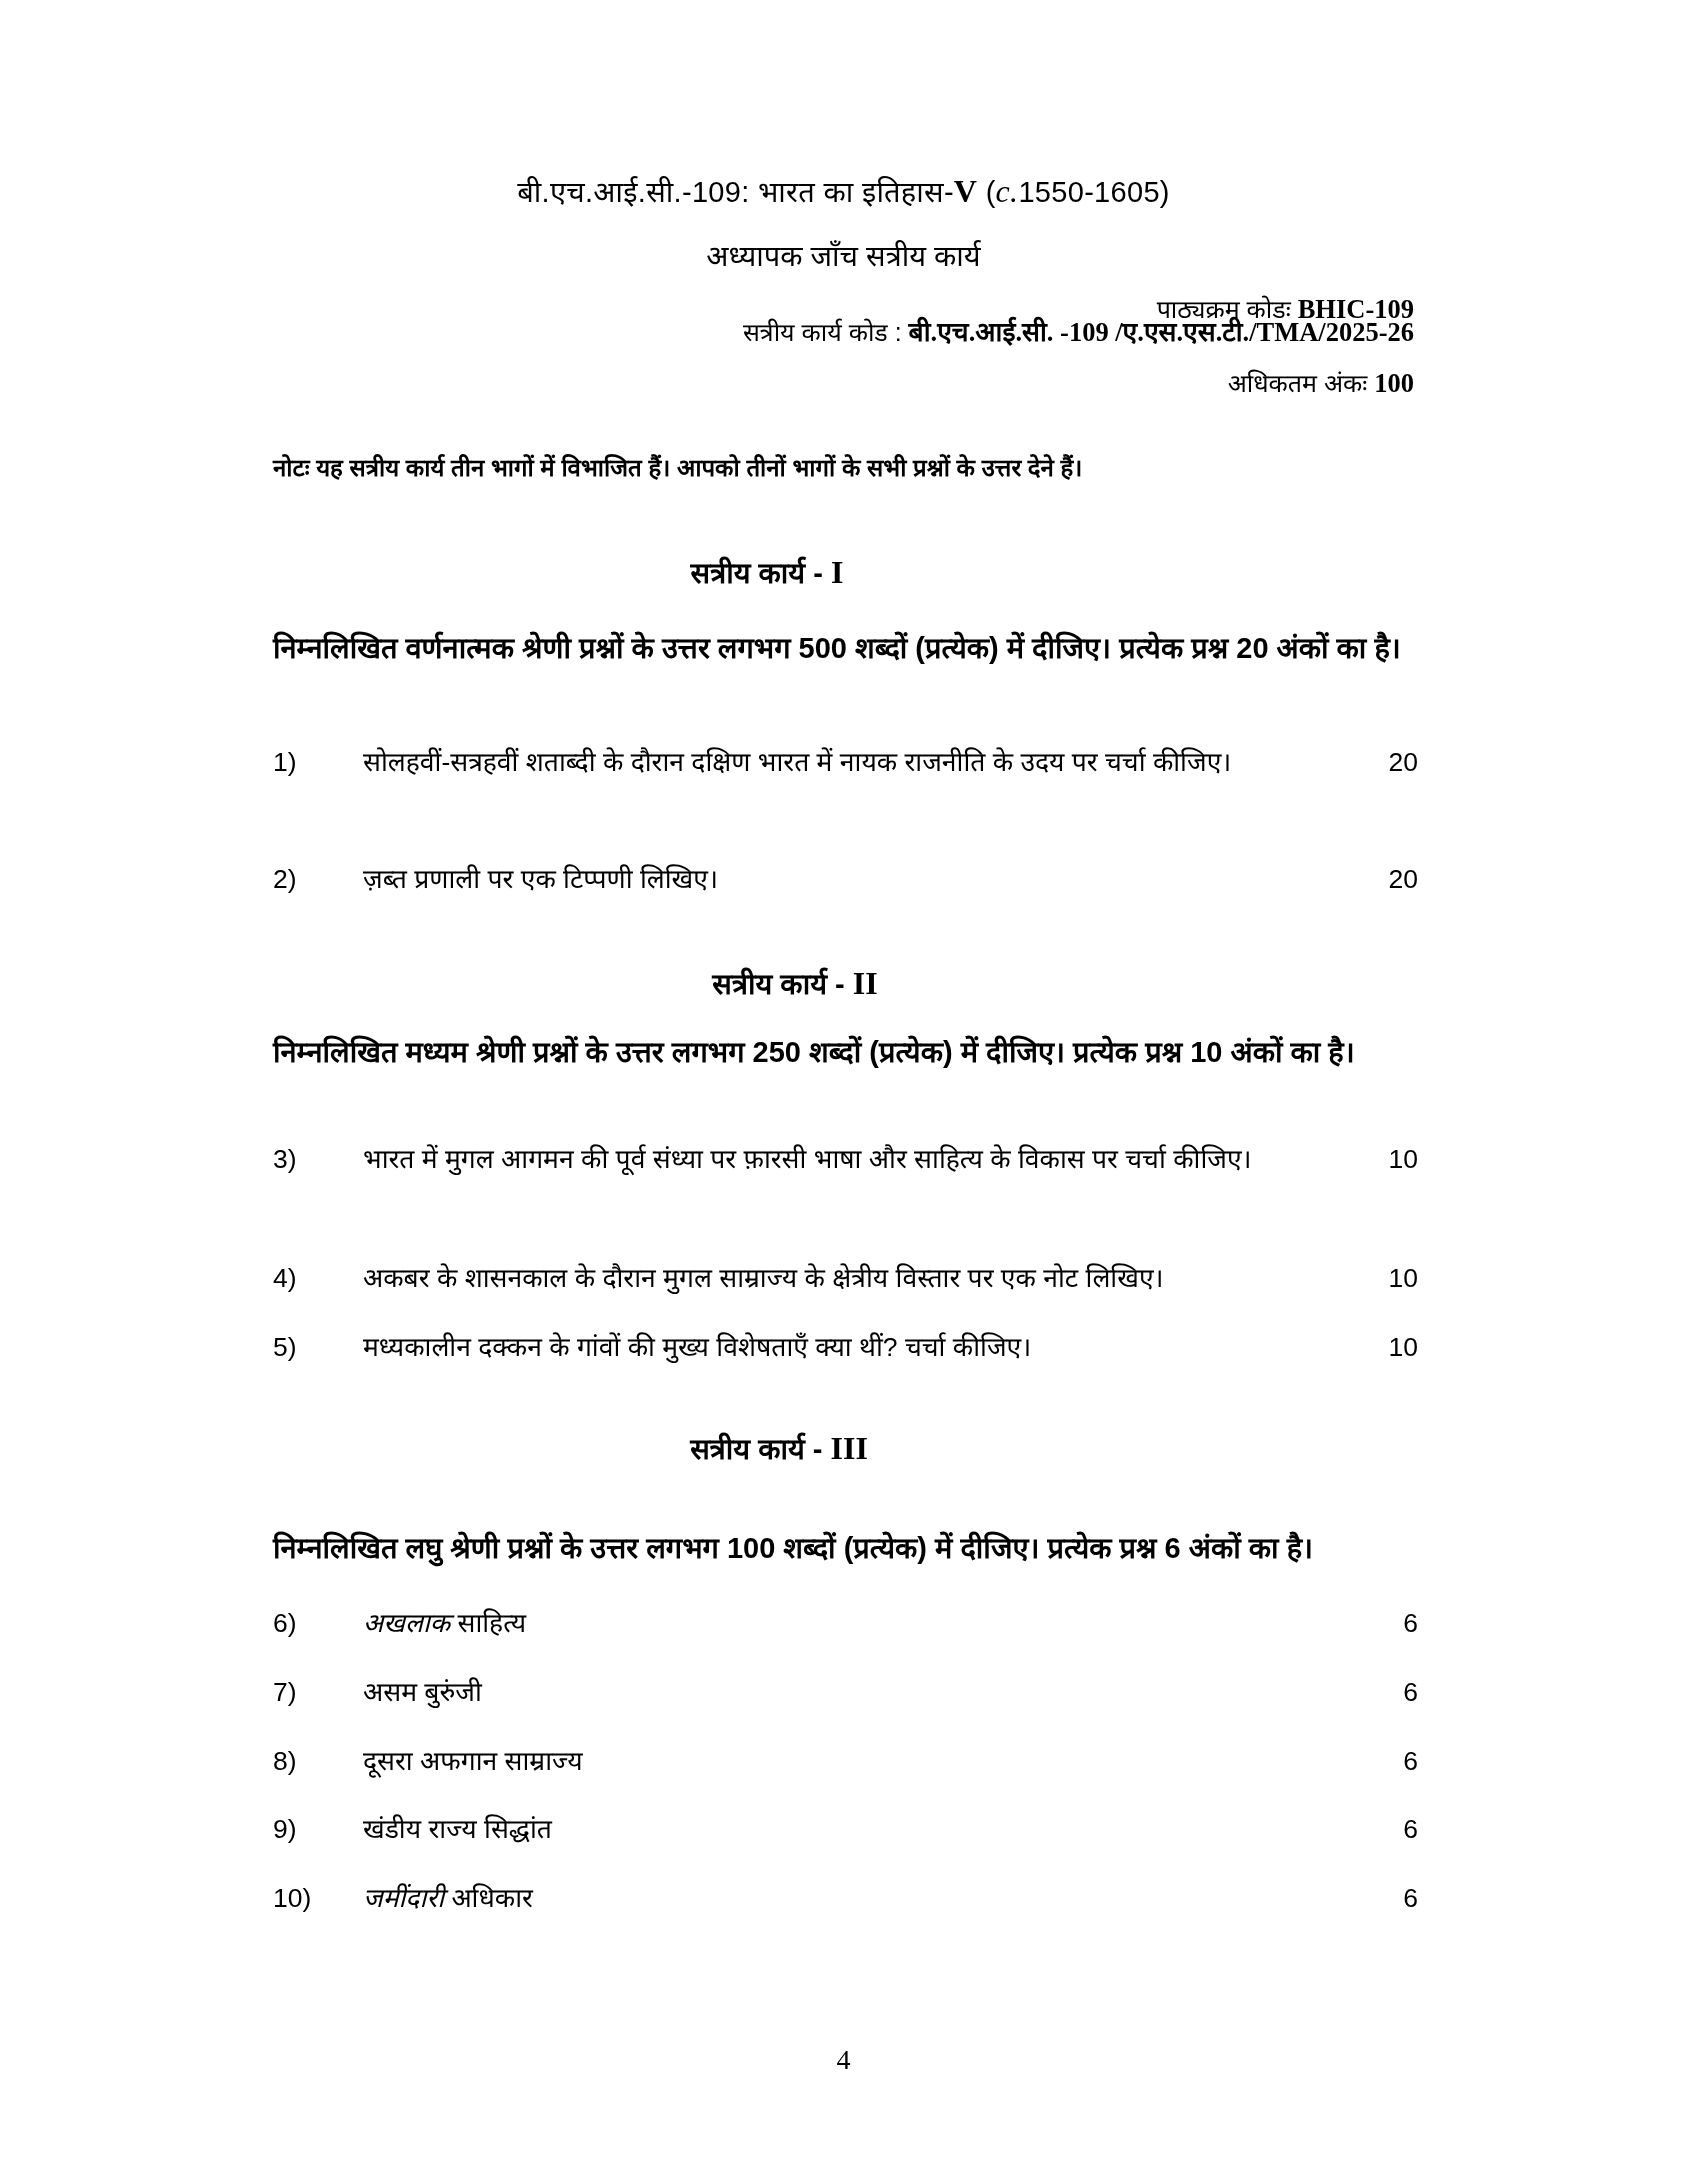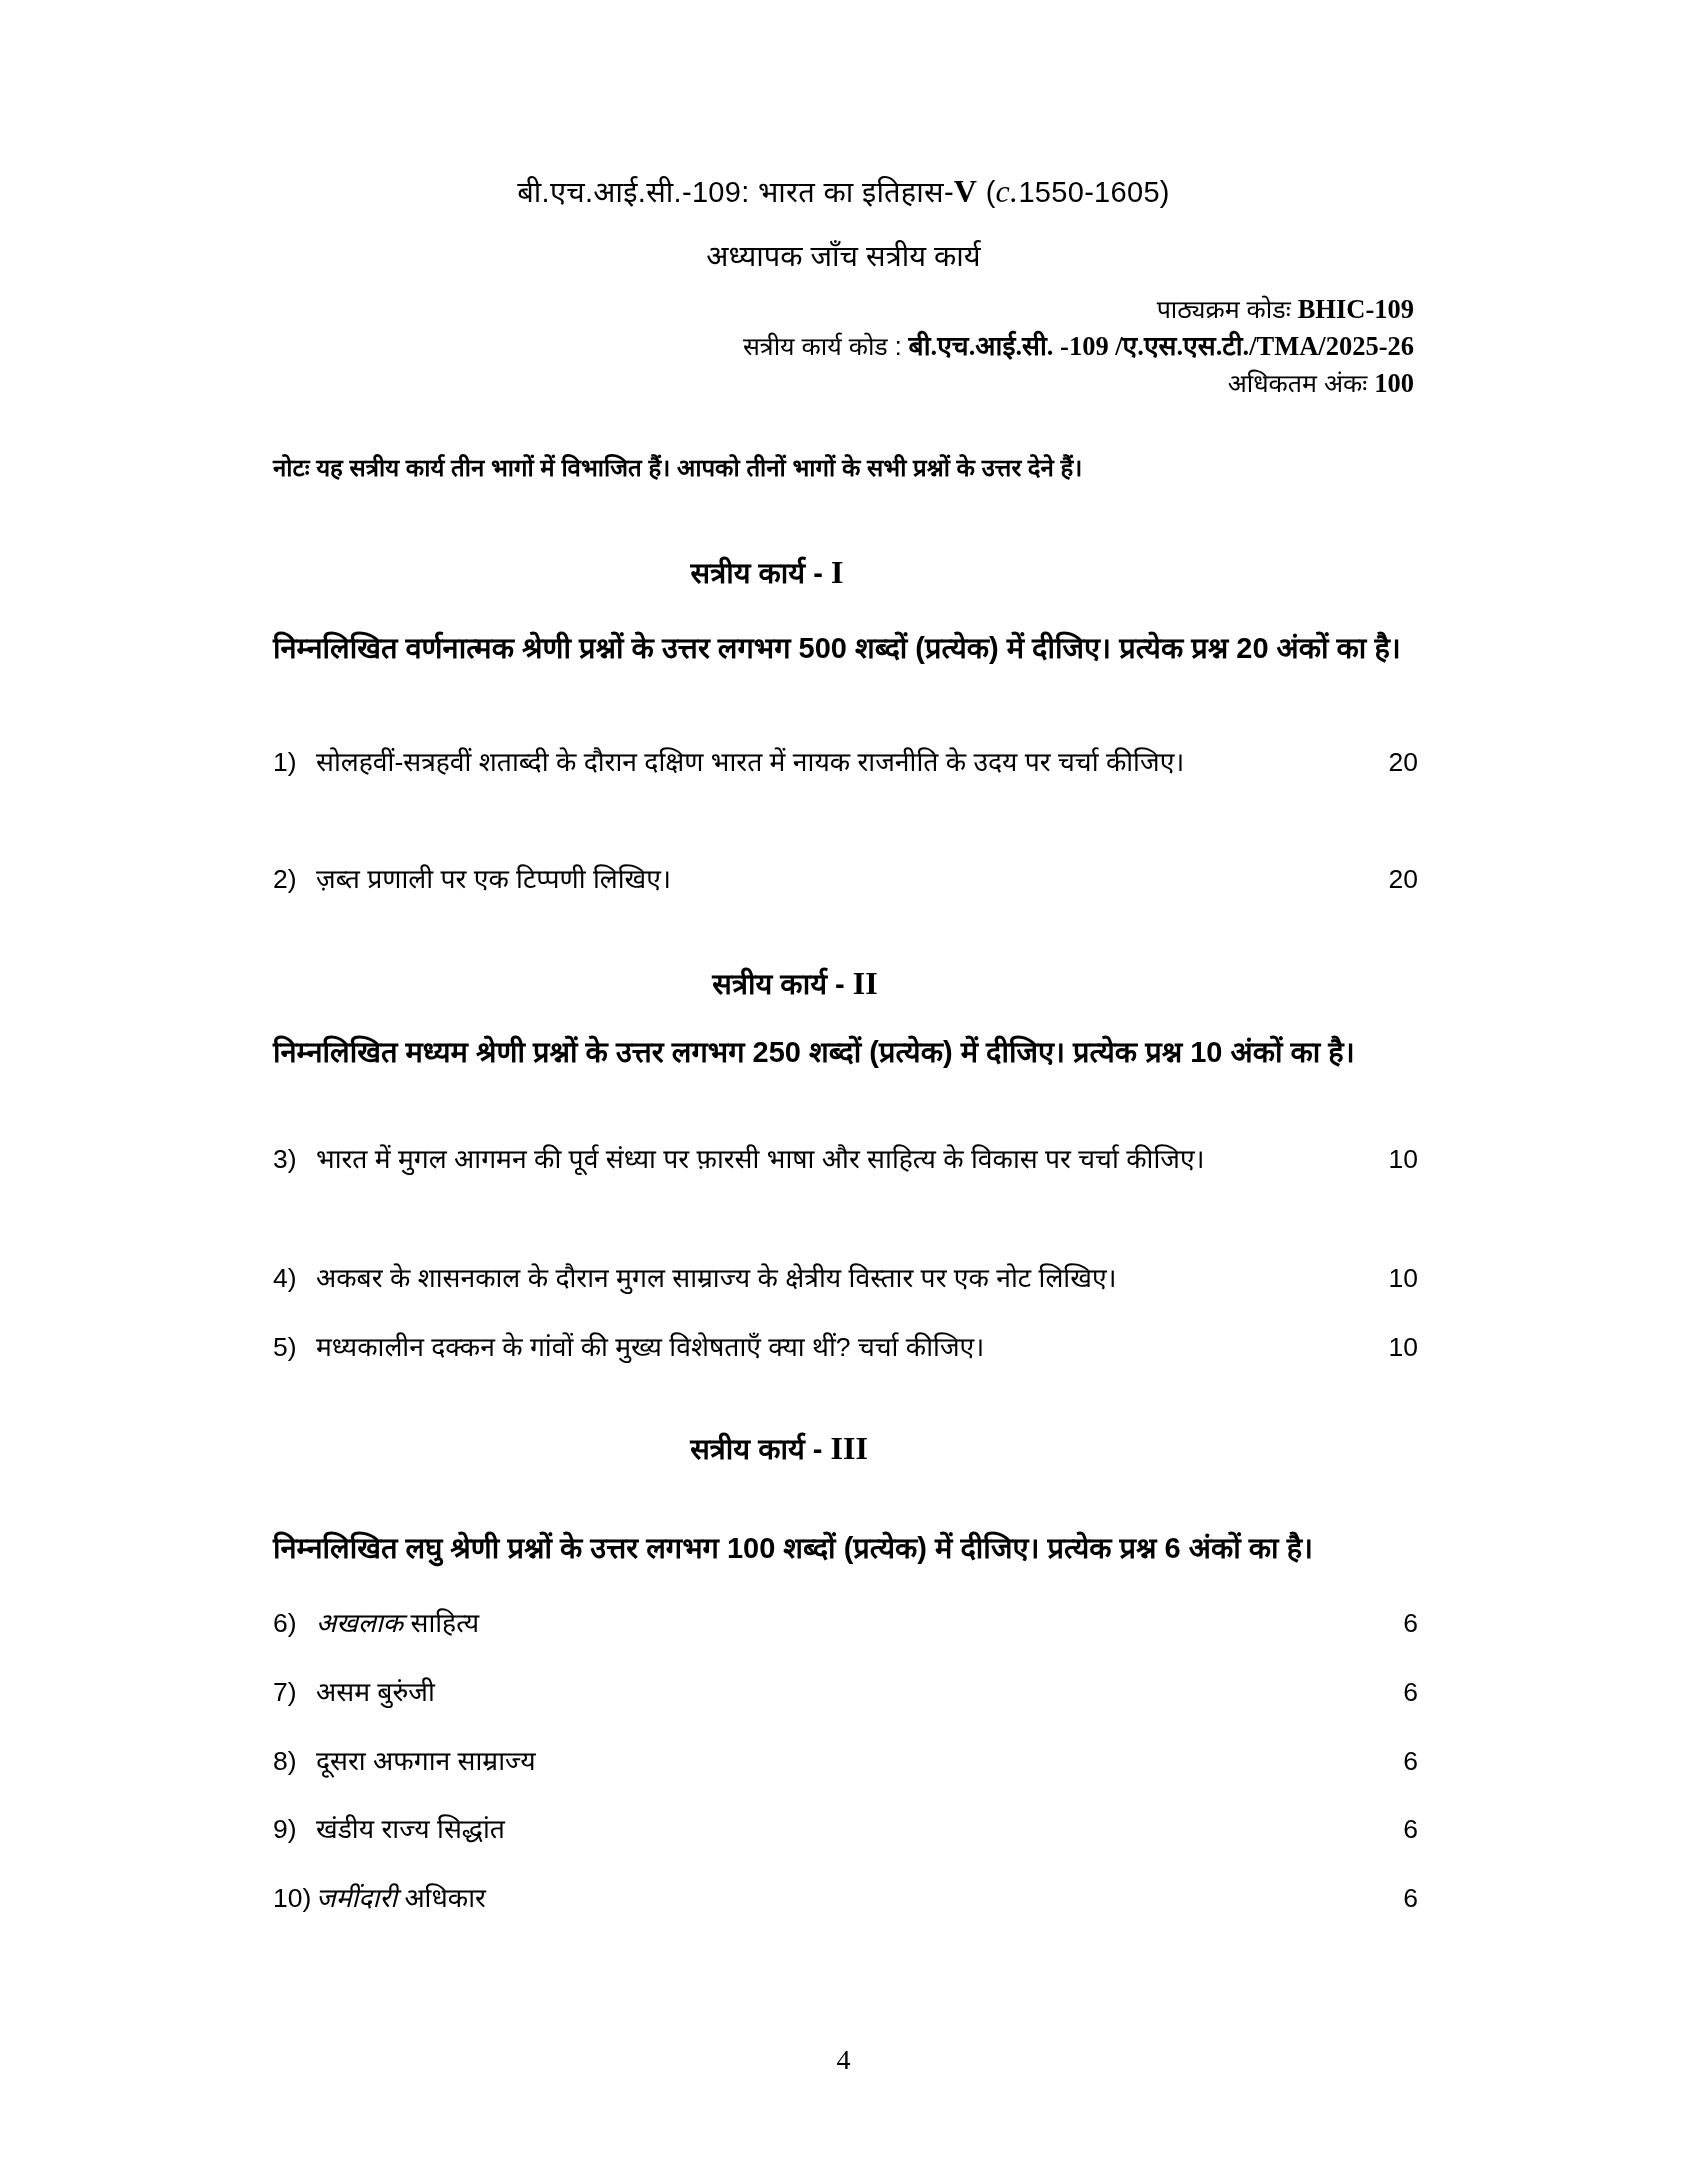--- a/index.html
+++ b/index.html
@@ -52,21 +52,21 @@
       text-align: left;
       font-size: 25px;
       line-height: 37px;
     }
     .meta .strong {
       font-family: "Liberation Serif", "DejaVu Serif", serif;
       font-weight: bold;
       font-size: 26.5px;
     }
     .meta-1 { top: 291px; }
-    .meta-2 { top: 328px; }
+    .meta-2 { top: 314px; }
     .meta-3 { top: 365px; }
 
     .note {
       position: absolute;
       left: 273px;
       top: 450px;
       width: 1151px;
       font-size: 24px;
       font-weight: bold;
     }
@@ -100,21 +100,21 @@
       font-size: 26.5px;
       line-height: 45px;
     }
     .q .num {
       position: absolute;
       left: 0;
       top: 0;
       width: 79px;
     }
     .q .text {
-      margin-left: 43px;
+      margin-left: 90px;
       margin-right: 60px;
       text-align: justify;
     }
     .q .marks {
       position: absolute;
       right: 0;
       bottom: 0;
       text-align: right;
     }
     .q .text em {

